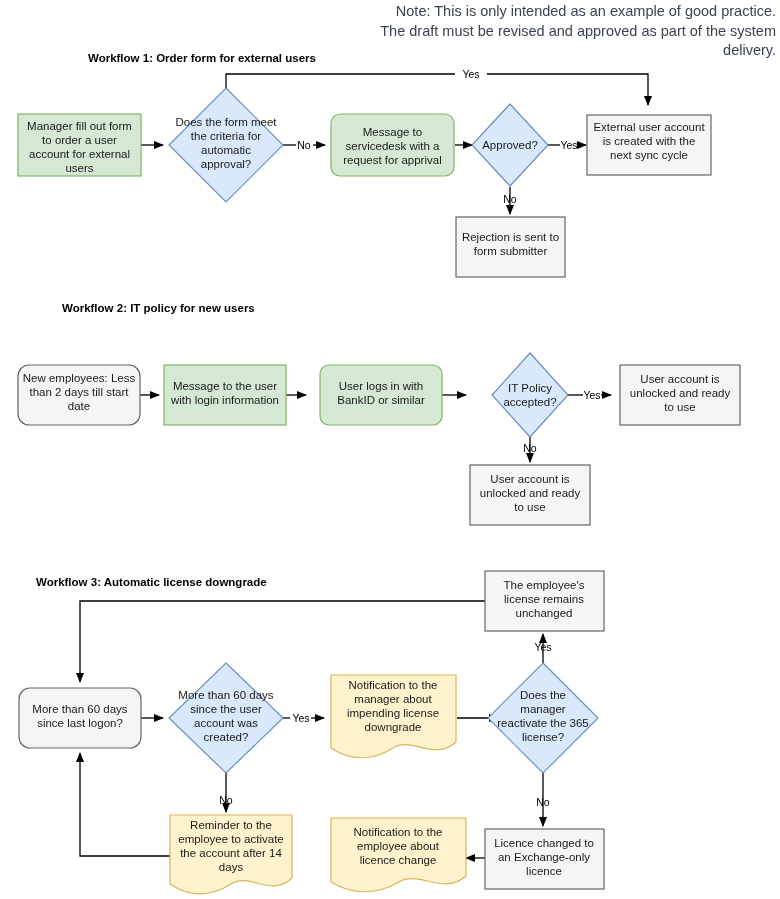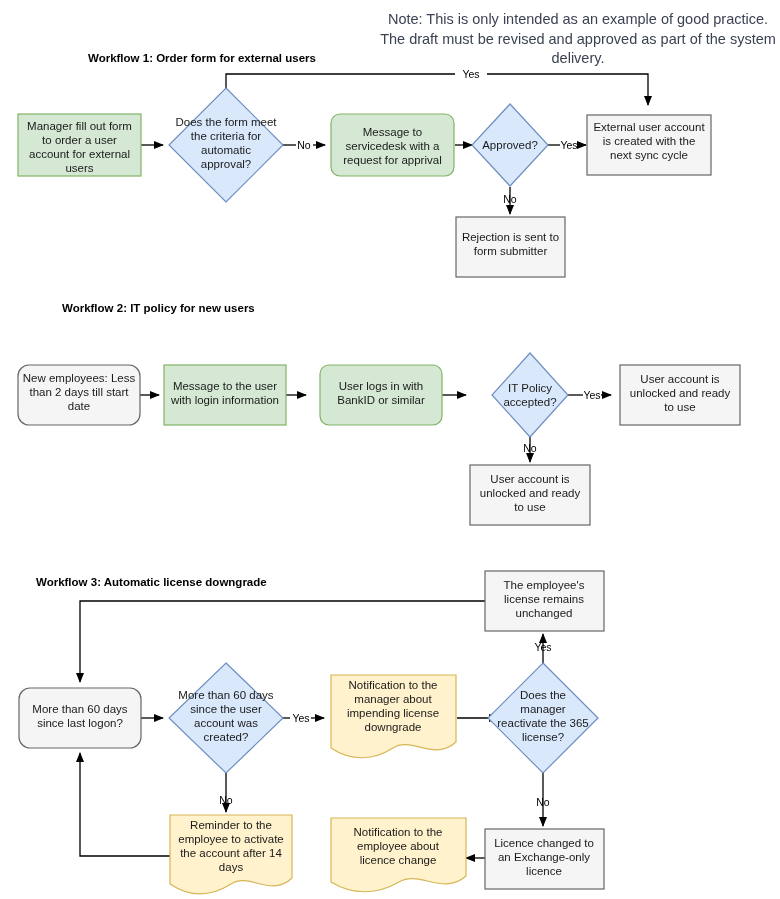--- a/index.html
+++ b/index.html
@@ -14,21 +14,21 @@
   .nodetext{font-family:"Liberation Sans",sans-serif;font-size:11.5px;fill:#1a1a1a;text-anchor:middle;}
   .edgelabel{font-family:"Liberation Sans",sans-serif;font-size:10.5px;fill:#000;text-anchor:middle;}
   .wf-title{font-family:"Liberation Sans",sans-serif;font-size:11.5px;font-weight:bold;fill:#000;}
   .note{position:absolute;font-size:14.5px;line-height:1.35;color:#3b4252;text-align:center;}
 </style>
 </head>
 <body>
 
 <div id="stage">
 
-  <div class="note" style="left:380px;top:10px;width:396px;">Note: This is only intended as an example of good practice. The draft must be revised and approved as part of the system delivery.</div>
+  <div class="note" style="left:380px;top:2px;width:396px;text-align:right;">Note: This is only intended as an example of good practice. The draft must be revised and approved as part of the system delivery.</div>
 
   <svg id="flow" viewBox="0 0 780 899" xmlns="http://www.w3.org/2000/svg">
     <defs>
       <marker id="arrow" markerWidth="10" markerHeight="8" refX="9" refY="4" orient="auto" markerUnits="userSpaceOnUse">
         <path d="M0,0 L10,4 L0,8 z" fill="#000"></path>
       </marker>
     </defs>
 
     <text class="wf-title" x="88" y="62">Workflow 1: Order form for external users</text>
 

